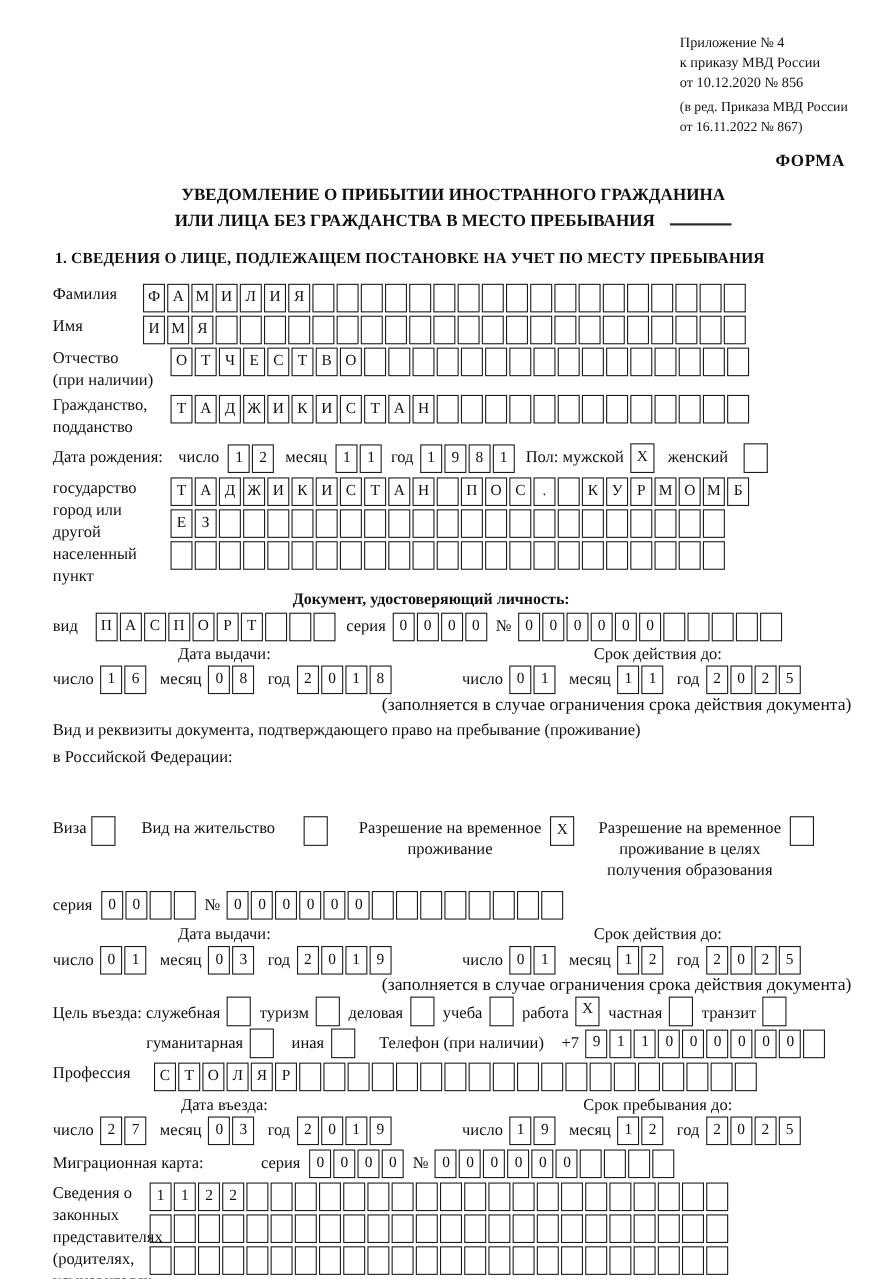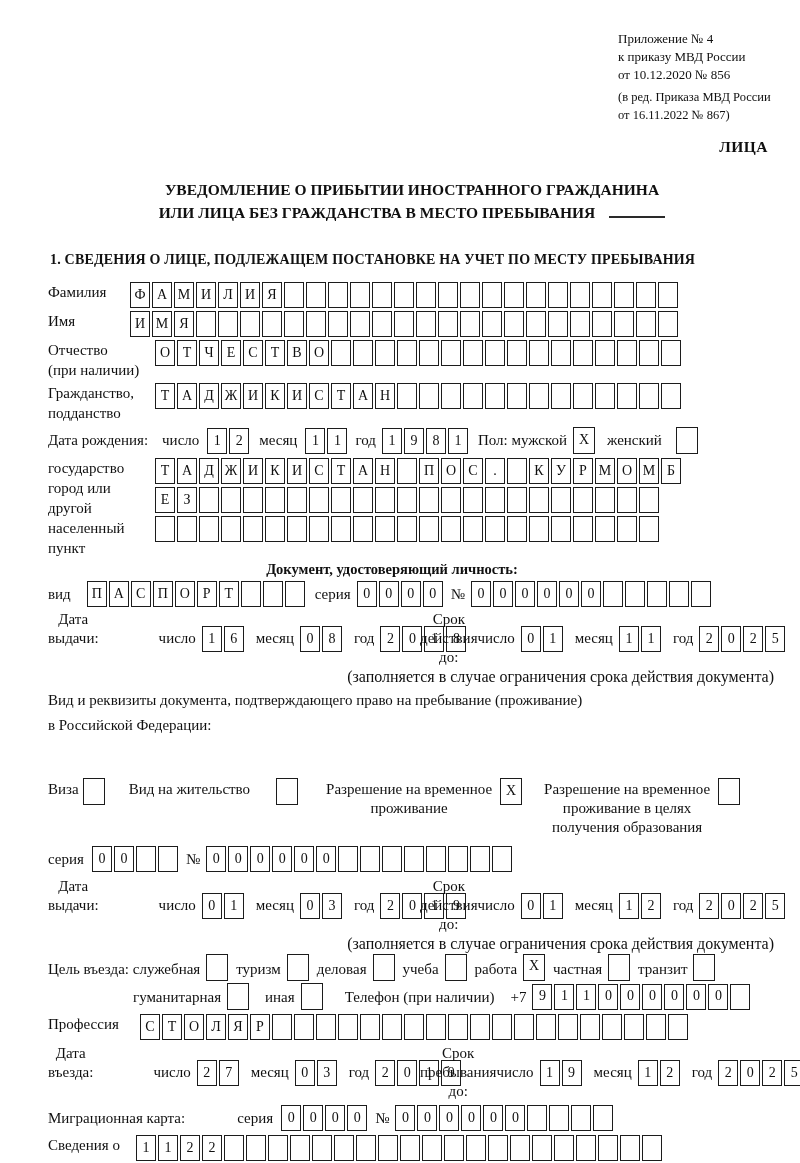--- a/index.html
+++ b/index.html
@@ -5,40 +5,40 @@
   * { box-sizing: border-box; }
   html,body { margin:0; padding:0; }
   body {
     width:800px; height:1163px; overflow:hidden; background:#ffffff; color:#101010;
     font-family:"Liberation Serif","DejaVu Serif",serif; font-size:15px;
     padding:30px 24px 0 48px;
   }
   .appendix { margin-left:570px; font-size:13px; line-height:18px; }
   .appendix .rev { margin-top:4px; font-size:12.5px; }
   .form-label { text-align:right; font-weight:bold; font-size:15.5px; margin:14px 8px 8px 0; letter-spacing:.5px; }
-  .title { text-align:center; font-weight:bold; font-size:15.5px; line-height:23px; margin-top:22px; }
+  .title { text-align:center; font-weight:bold; font-size:15.5px; line-height:23px; margin-top:10px; }
   .blank-line { display:inline-block; width:56px; border-bottom:2px solid #2a2a2a; height:14px; margin-left:14px; }
-  .section-heading { font-weight:bold; font-size:14px; margin:28px 0 14px 2px; letter-spacing:.2px; }
+  .section-heading { font-weight:bold; font-size:14px; margin:16px 0 14px 2px; letter-spacing:.2px; }
 
   .row { display:flex; align-items:flex-start; margin-bottom:3px; }
   .lbl { flex:0 0 auto; line-height:20px; }
   .lbl2 { line-height:20px; }
   .cells { display:flex; flex:0 0 auto; }
   .cell {
     display:inline-block; flex:0 0 auto; width:20px; height:26px; margin-right:2px;
     border:1.5px solid #1c1c1c; text-align:center; line-height:23px; font-size:14px;
   }
   .cbx .cell { width:22px; height:27px; }
   .w82  { width:82px; }
   .w107 { width:107px; }
   .w80  { width:80px; }
   .stack .cells { margin-bottom:3px; }
 
   .dates { display:flex; margin-bottom:2px; }
-  .dates .half { display:flex; }
+  .dates .half { display:flex; flex-direction:column; }
   .half-l { width:372px; }
   .half-r { width:356px; }
   .dates .dhead { text-align:center; line-height:19px; }
   .half-l .dhead { padding-right:60px; }
   .dg { display:flex; align-items:center; }
   .dg .dlbl { margin:0 6px 0 0; }
   .dg .ml { margin-left:10px; }
   .note-r { text-align:right; font-size:16px; line-height:15px; margin:1px 2px 5px 0; }
 
   .res-lines { line-height:22px; margin-bottom:3px; }
@@ -58,21 +58,21 @@
 
 <div class="appendix">
   <div>Приложение № 4</div>
   <div>к приказу МВД России</div>
   <div>от 10.12.2020 № 856</div>
   <div class="rev">
     <div>(в ред. Приказа МВД России</div>
     <div>от 16.11.2022 № 867)</div>
   </div>
 </div>
-<div class="form-label">ЛИЦА</div>
+<div class="form-label">ФОРМА</div>
 
 <div class="title">
   <div>УВЕДОМЛЕНИЕ О ПРИБЫТИИ ИНОСТРАННОГО ГРАЖДАНИНА</div>
   <div><span>ИЛИ ЛИЦА БЕЗ ГРАЖДАНСТВА В МЕСТО ПРЕБЫВАНИЯ</span><span class="blank-line"></span></div>
 </div>
 
 <div class="section-heading">1. СВЕДЕНИЯ О ЛИЦЕ, ПОДЛЕЖАЩЕМ ПОСТАНОВКЕ НА УЧЕТ ПО МЕСТУ ПРЕБЫВАНИЯ</div>
 
 <div class="row">
   <div class="lbl w82">Фамилия</div>

